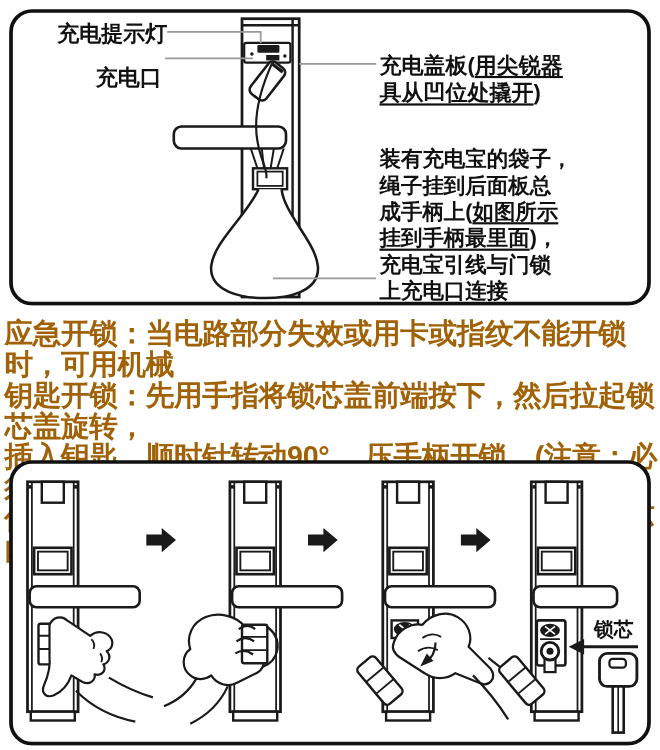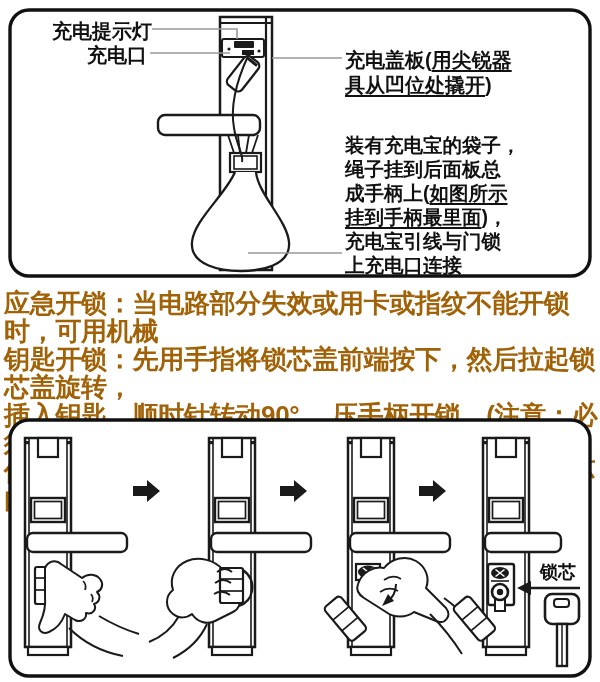--- a/index.html
+++ b/index.html
@@ -61,21 +61,21 @@
     </g>
 
     <g stroke="#999" stroke-width="1.6" fill="none">
       <path d="M144,21 H229 V31"></path>
       <line x1="142" y1="45" x2="222" y2="45"></line>
       <line x1="264" y1="50" x2="334" y2="50"></line>
       <line x1="240" y1="245" x2="334" y2="245"></line>
     </g>
   </svg>
   <div class="lbl" style="left:44px;top:11px;">充电提示灯</div>
-  <div class="lbl" style="left:79px;top:35px;text-align:center;">充电口</div>
+  <div class="lbl" style="left:79px;top:51px;text-align:center;">充电口</div>
   <div class="lbl" style="left:337px;top:125px;width:220px;font-size:19.5px;"><span>装有充电宝的袋子，
 绳子挂到后面板总
 成手柄上(</span><span class="u">如图所示
 挂到手柄最里面</span><span>)，
 充电宝引线与门锁
 上充电口连接</span></div>
   <div class="lbl" style="left:337px;top:40px;width:215px;line-height:25px;"><span>充电盖板(</span><span class="u">用尖锐器
 具从凹位处撬开</span><span>)</span></div>
 </div>
 

